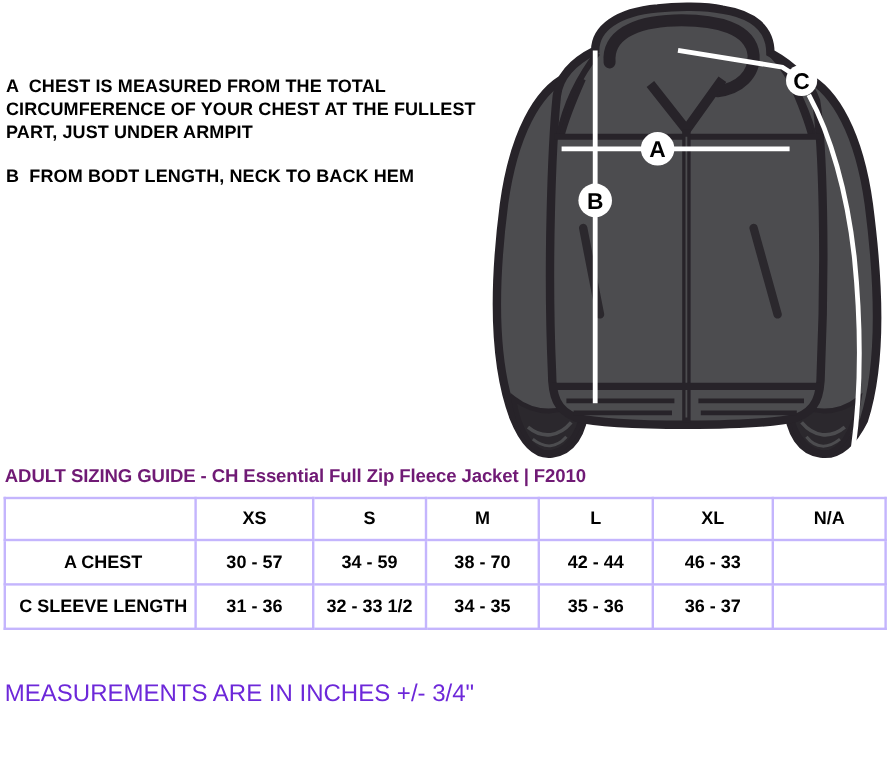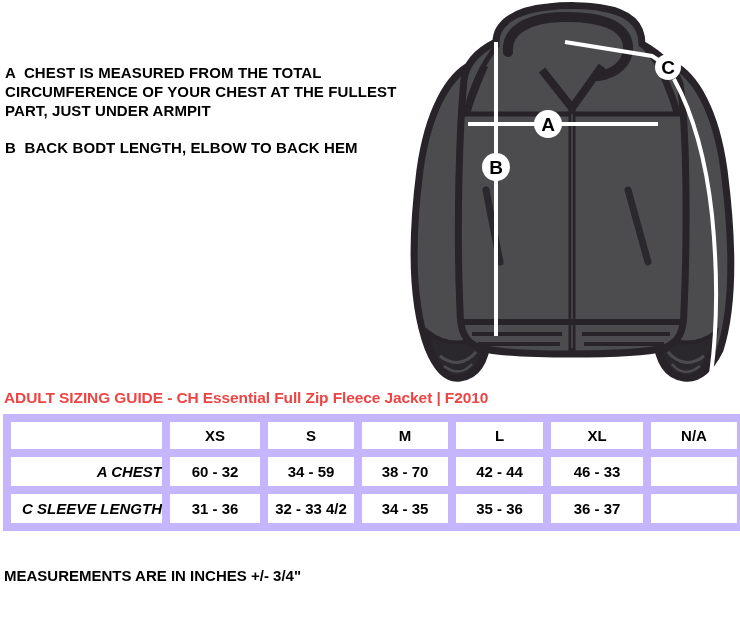--- a/index.html
+++ b/index.html
@@ -45,72 +45,71 @@
     fill: #000000;
     text-anchor: middle;
   }
   
   .guide-title {
     position: absolute;
     left: 4px;
     top: 389px;
     font-size: 15.5px;
     font-weight: bold;
-    color: #ef4444;
+    color: #701a75;
     white-space: nowrap;
     letter-spacing: -0.1px;
   }
   
   table.sizing {
     position: absolute;
     left: 3px;
     top: 414px;
     width: 734px;
     border-collapse: collapse;
     table-layout: fixed;
   }
   table.sizing th, table.sizing td {
-    border: 8px solid #c4b5fd;
+    border: 2px solid #c4b5fd;
     font-size: 15px;
     font-weight: bold;
     color: #000000;
     text-align: center;
     vertical-align: middle;
     overflow: hidden;
     white-space: nowrap;
     margin-top: 16px;
   }
   table.sizing thead th { height: 35px; }
   table.sizing tbody th, table.sizing tbody td { height: 37px; }
   table.sizing tbody th.rowlabel {
-    text-align: right;
+    text-align: center;
     padding-left: 5px;
-    font-style: italic;
   }
   
   .footnote {
     position: absolute;
     left: 4px;
     top: 567px;
-    font-size: 15px;
-    font-weight: bold;
-    color: #000000;
+    font-size: 20px;
+    font-weight: normal;
+    color: #6d28d9;
     white-space: pre-wrap;
   }
 </style>
 </head>
 <body>
 
 <div class="page">
 
   <div class="notes">
     <div class="note a">A  CHEST IS MEASURED FROM THE TOTAL
 CIRCUMFERENCE OF YOUR CHEST AT THE FULLEST
 PART, JUST UNDER ARMPIT</div>
-    <div class="note b">B  BACK BODT LENGTH, ELBOW TO BACK HEM</div>
+    <div class="note b">B  FROM BODT LENGTH, NECK TO BACK HEM</div>
   </div>
 
   <div class="diagram">
     <svg viewBox="0 0 338 392">
 
       <path d="M70 64 C46 76 26 112 18 170 C10 232 8 300 26 348 C34 368 44 380 58 378 C74 376 84 362 86 336 C90 290 88 190 88 128 C88 96 84 72 70 64 Z" fill="#4c4c4f" stroke="#272329" stroke-width="7"></path>
 
       <path d="M270 64 C294 76 314 112 322 170 C330 232 334 300 318 350 C308 370 296 380 282 378 C266 376 256 362 254 336 C250 290 252 190 252 128 C252 96 256 72 270 64 Z" fill="#4c4c4f" stroke="#272329" stroke-width="7"></path>
 
       <path d="M26 332 C30 358 42 380 58 377 C73 374 83 358 85 332 C66 346 44 346 26 332 Z" fill="#2b282d" stroke="#272329" stroke-width="4"></path>
@@ -178,31 +177,31 @@
         <th>S</th>
         <th>M</th>
         <th>L</th>
         <th>XL</th>
         <th>N/A</th>
       </tr>
     </thead>
     <tbody>
       <tr>
         <th class="rowlabel">A CHEST</th>
-        <td>60 - 32</td>
+        <td>30 - 57</td>
         <td>34 - 59</td>
         <td>38 - 70</td>
         <td>42 - 44</td>
         <td>46 - 33</td>
         <td></td>
       </tr>
       <tr>
         <th class="rowlabel">C SLEEVE LENGTH</th>
         <td>31 - 36</td>
-        <td>32 - 33 4/2</td>
+        <td>32 - 33 1/2</td>
         <td>34 - 35</td>
         <td>35 - 36</td>
         <td>36 - 37</td>
         <td></td>
       </tr>
     </tbody>
   </table>
 
   <div class="footnote">MEASUREMENTS ARE IN INCHES +/- 3/4"</div>
 

